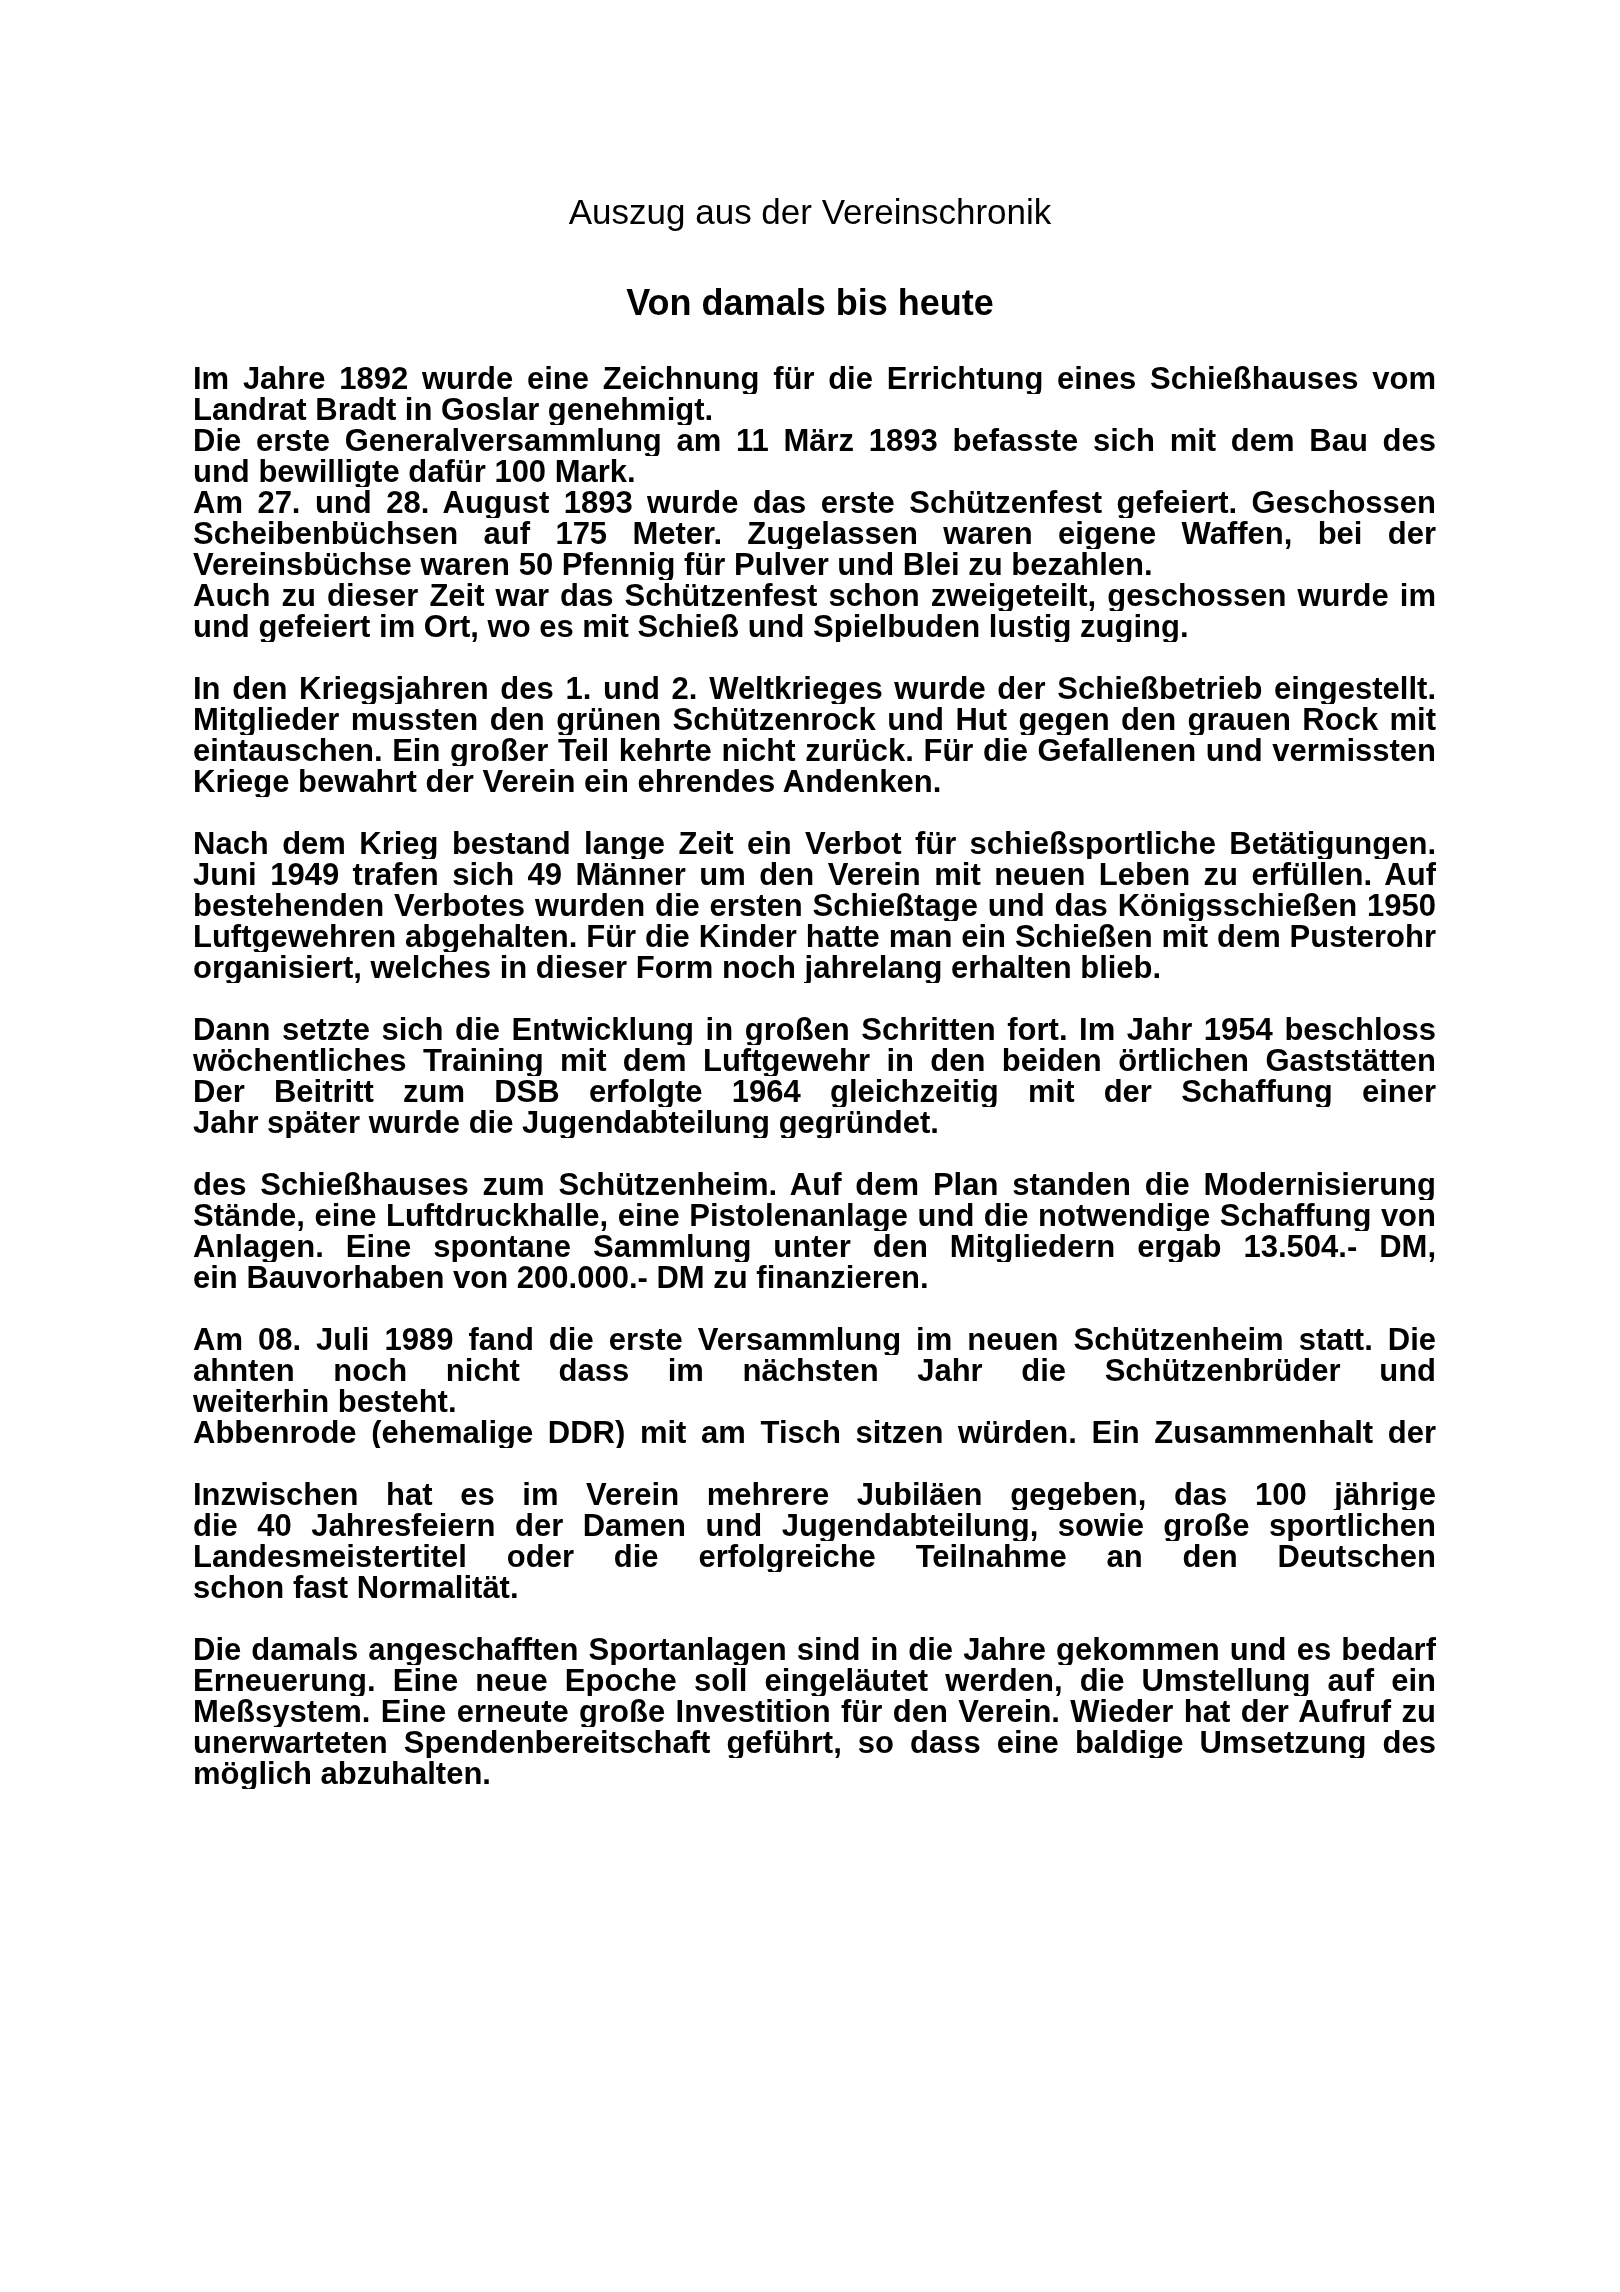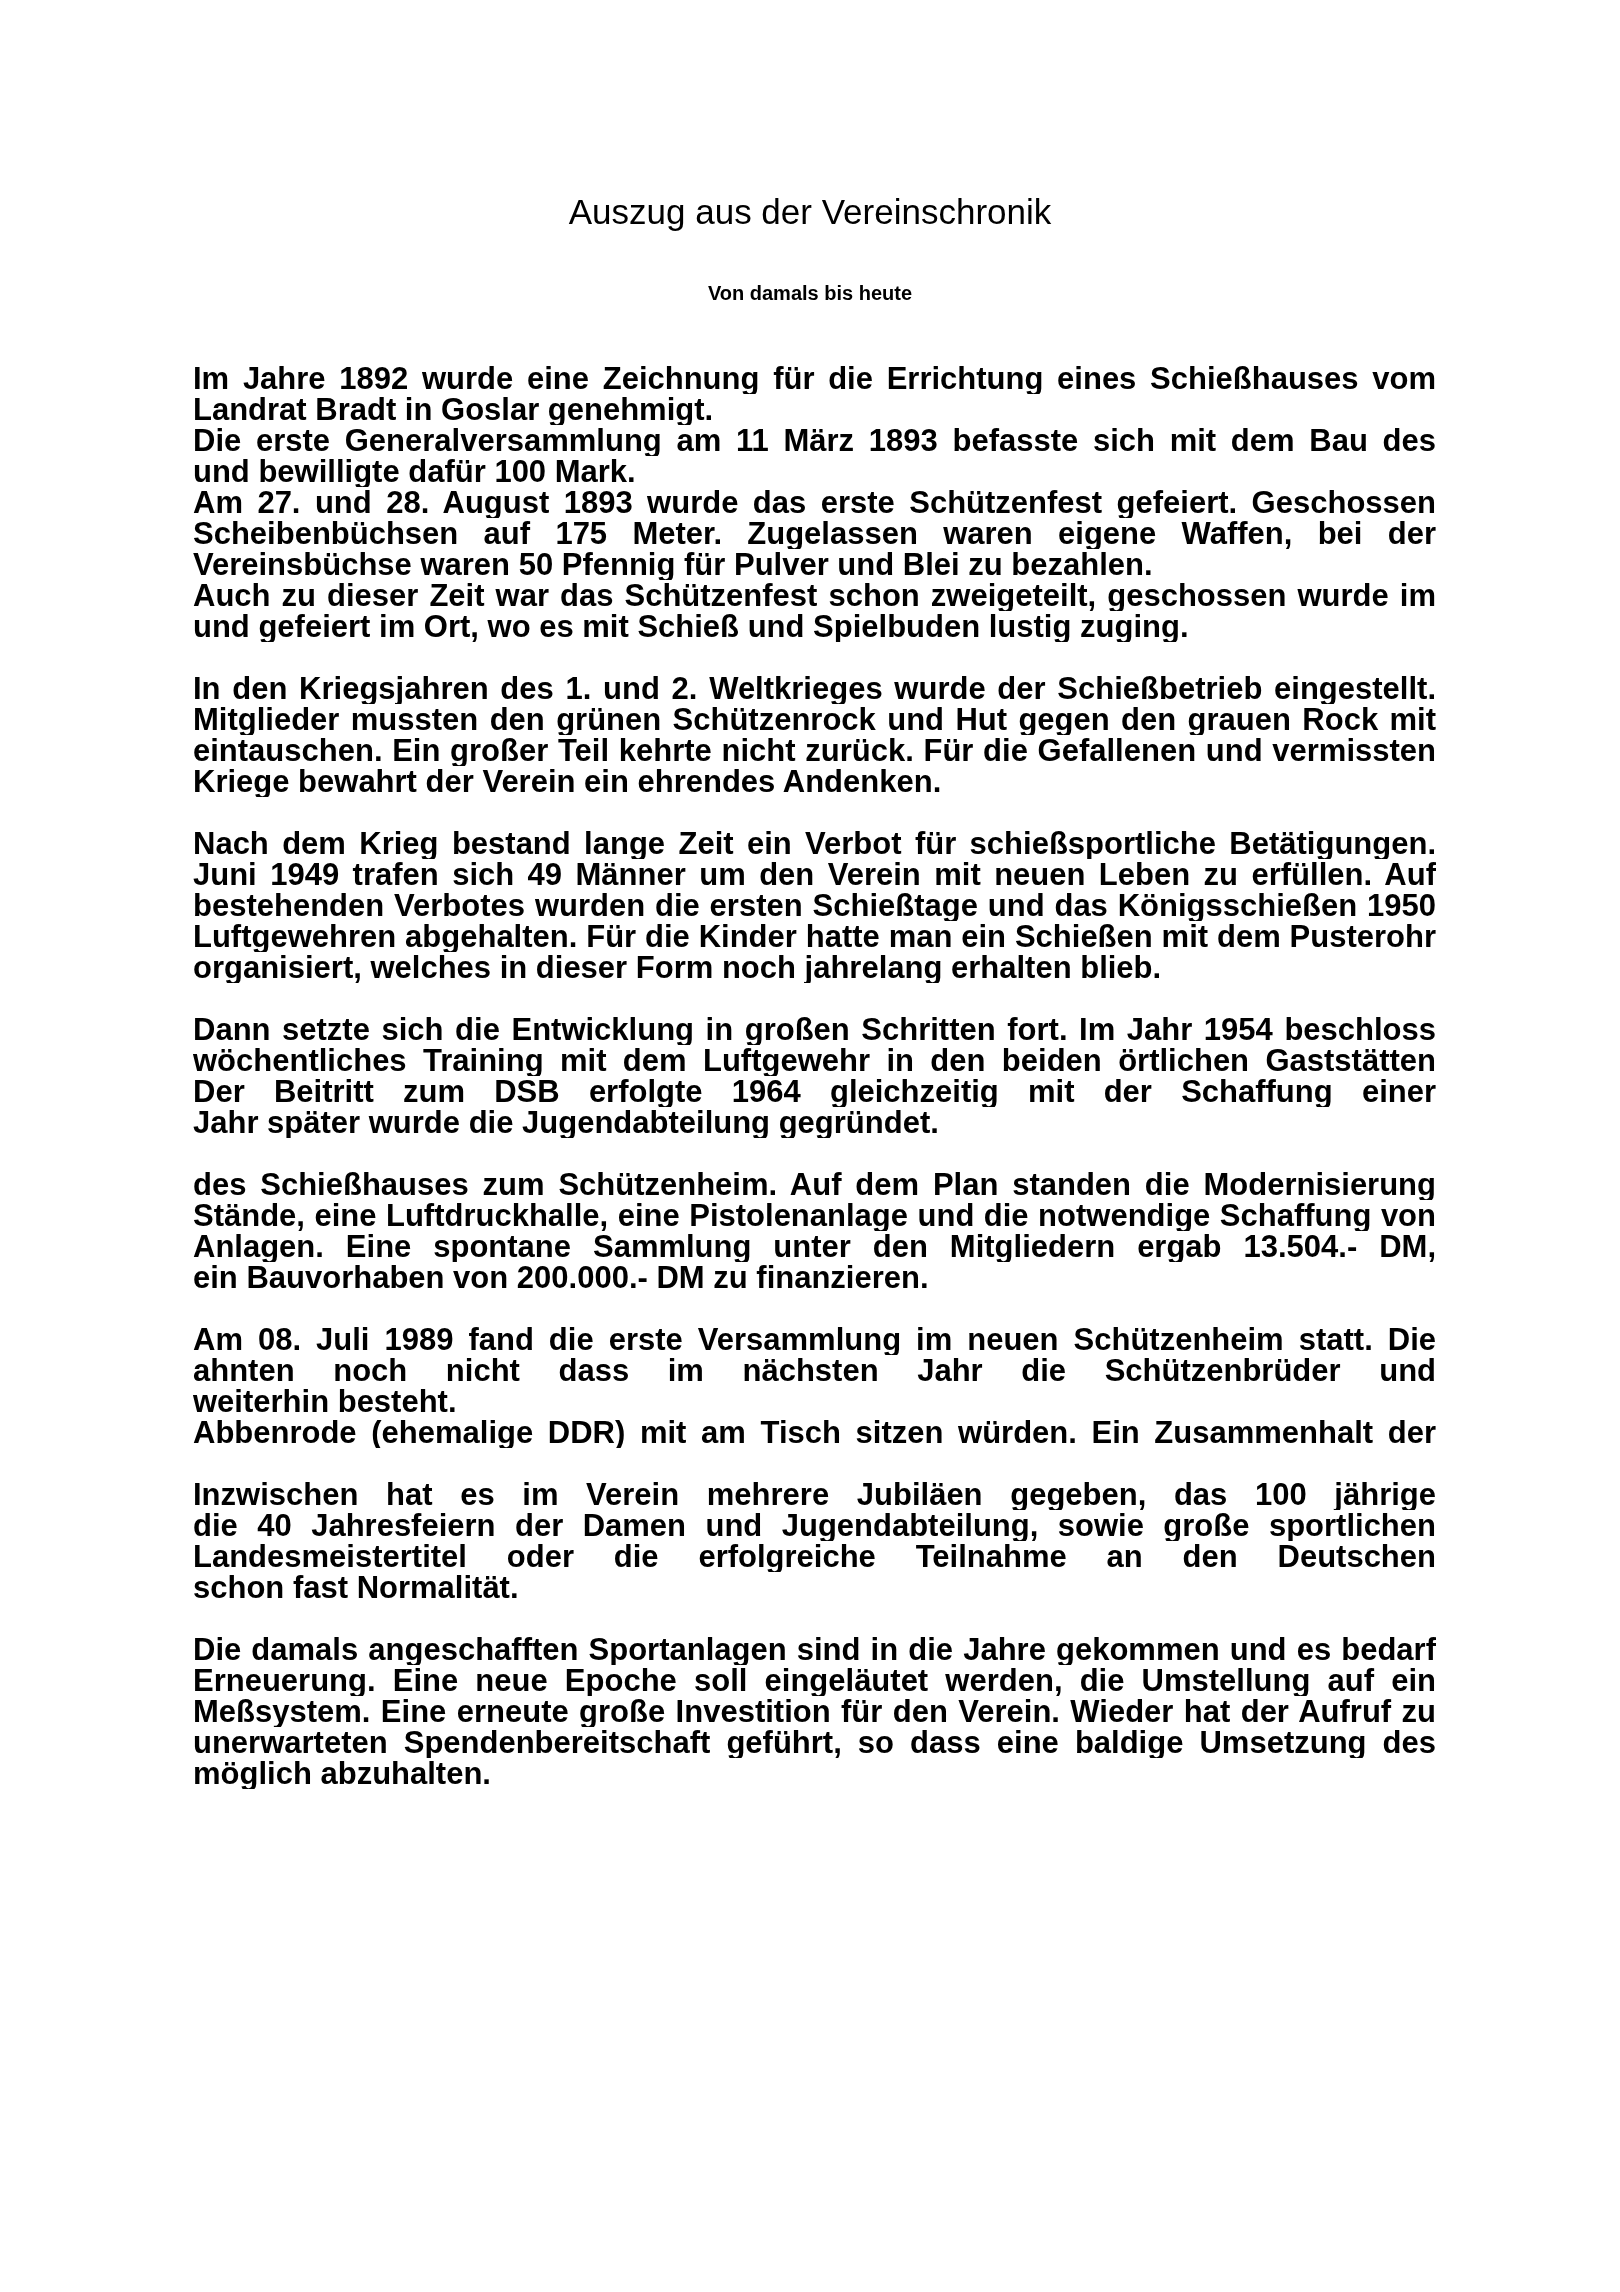--- a/index.html
+++ b/index.html
@@ -33,21 +33,21 @@
       font-weight: normal;
       letter-spacing: 0px;
       margin: 0;
     }
     .subtitle {
       position: absolute;
       left: 0;
       width: 1620px;
       top: 282px;
       text-align: center;
-      font-size: 20px;
+      font-size: 36px;
       font-weight: bold;
       margin: 0;
     }
     .body {
       position: absolute;
       left: 193px;
       width: 1243px;
       top: 363px;
     }
     .para {

